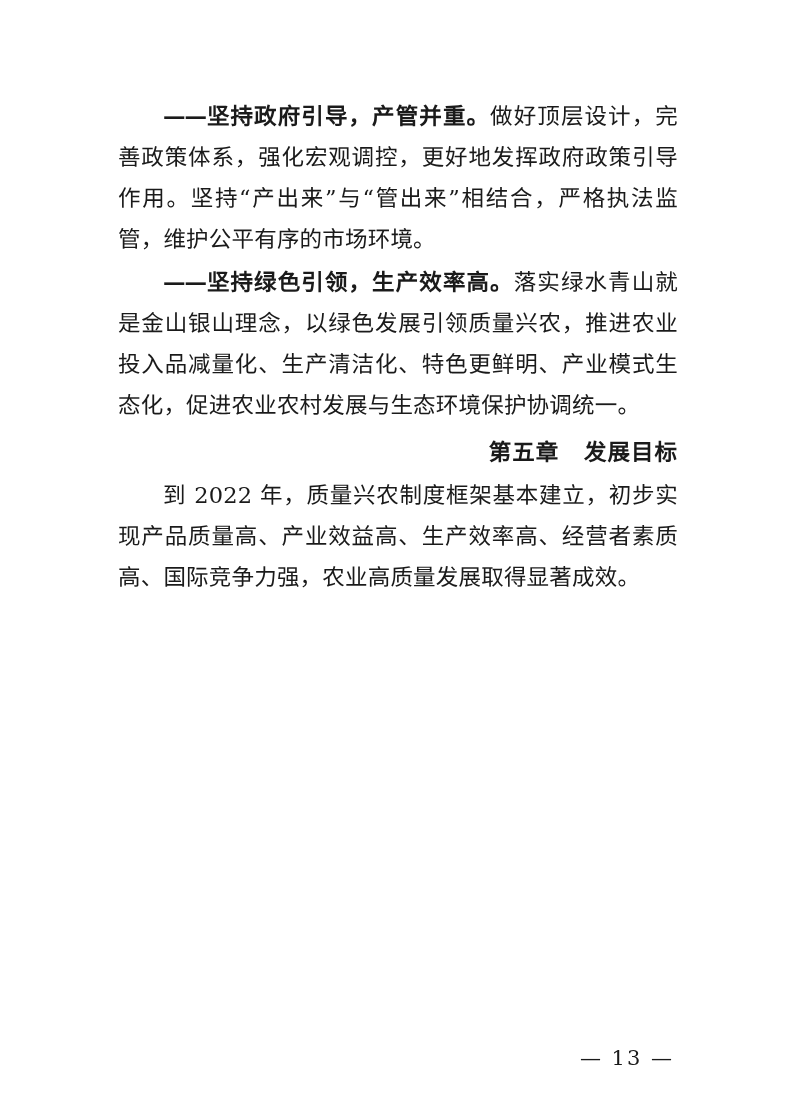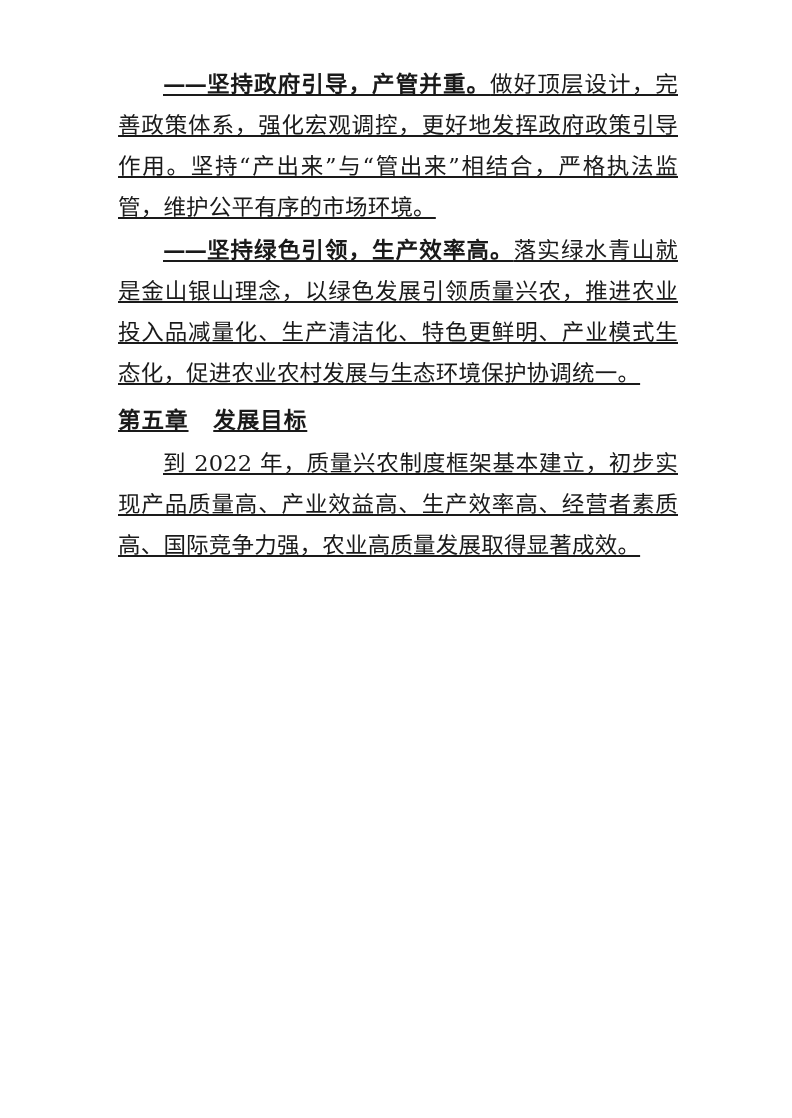--- a/index.html
+++ b/index.html
@@ -15,22 +15,21 @@
     position: relative;
     overflow: hidden;
   }
   .page {
     position: absolute;
     left: 0;
     top: 0;
     width: 792px;
     height: 1118px;
     box-sizing: border-box;
-    padding: 64px 118px 40px 118px;
-    text-decoration: underline;
+    padding: 96px 118px 40px 118px;
   }
   .doc-body {
     width: 560px;
     margin: 0 auto;
   }
   p.para {
     margin: 0 0 2px 0;
     font-size: 22.5px;
     line-height: 41px;
     text-align: justify;
@@ -43,21 +42,21 @@
   }
   p.para .dash {
     font-weight: bold;
     letter-spacing: -1px;
   }
   h2.chapter {
     margin: 6px 0 2px 0;
     font-size: 22.5px;
     line-height: 41px;
     font-weight: bold;
-    text-align: left;
+    text-align: right;
     letter-spacing: 1px;
   }
   .chapter .gap {
     display: inline-block;
     width: 1.1em;
   }
   .footer {
     position: absolute;
     left: 0;
     right: 0;
@@ -88,13 +87,16 @@
       <span>第五章</span><span class="gap"></span><span>发展目标</span>
     </h2>
 
     <p class="para">
       <span>到 2022 年，质量兴农制度框架基本建立，初步实现产品质量高、产业效益高、生产效率高、经营者素质高、国际竞争力强，农业高质量发展取得显著成效。</span>
     </p>
 
 
   </div>
 
+  <div class="footer">
+    <span>— 13 —</span>
+  </div>
 </div>
 
 </body></html>

